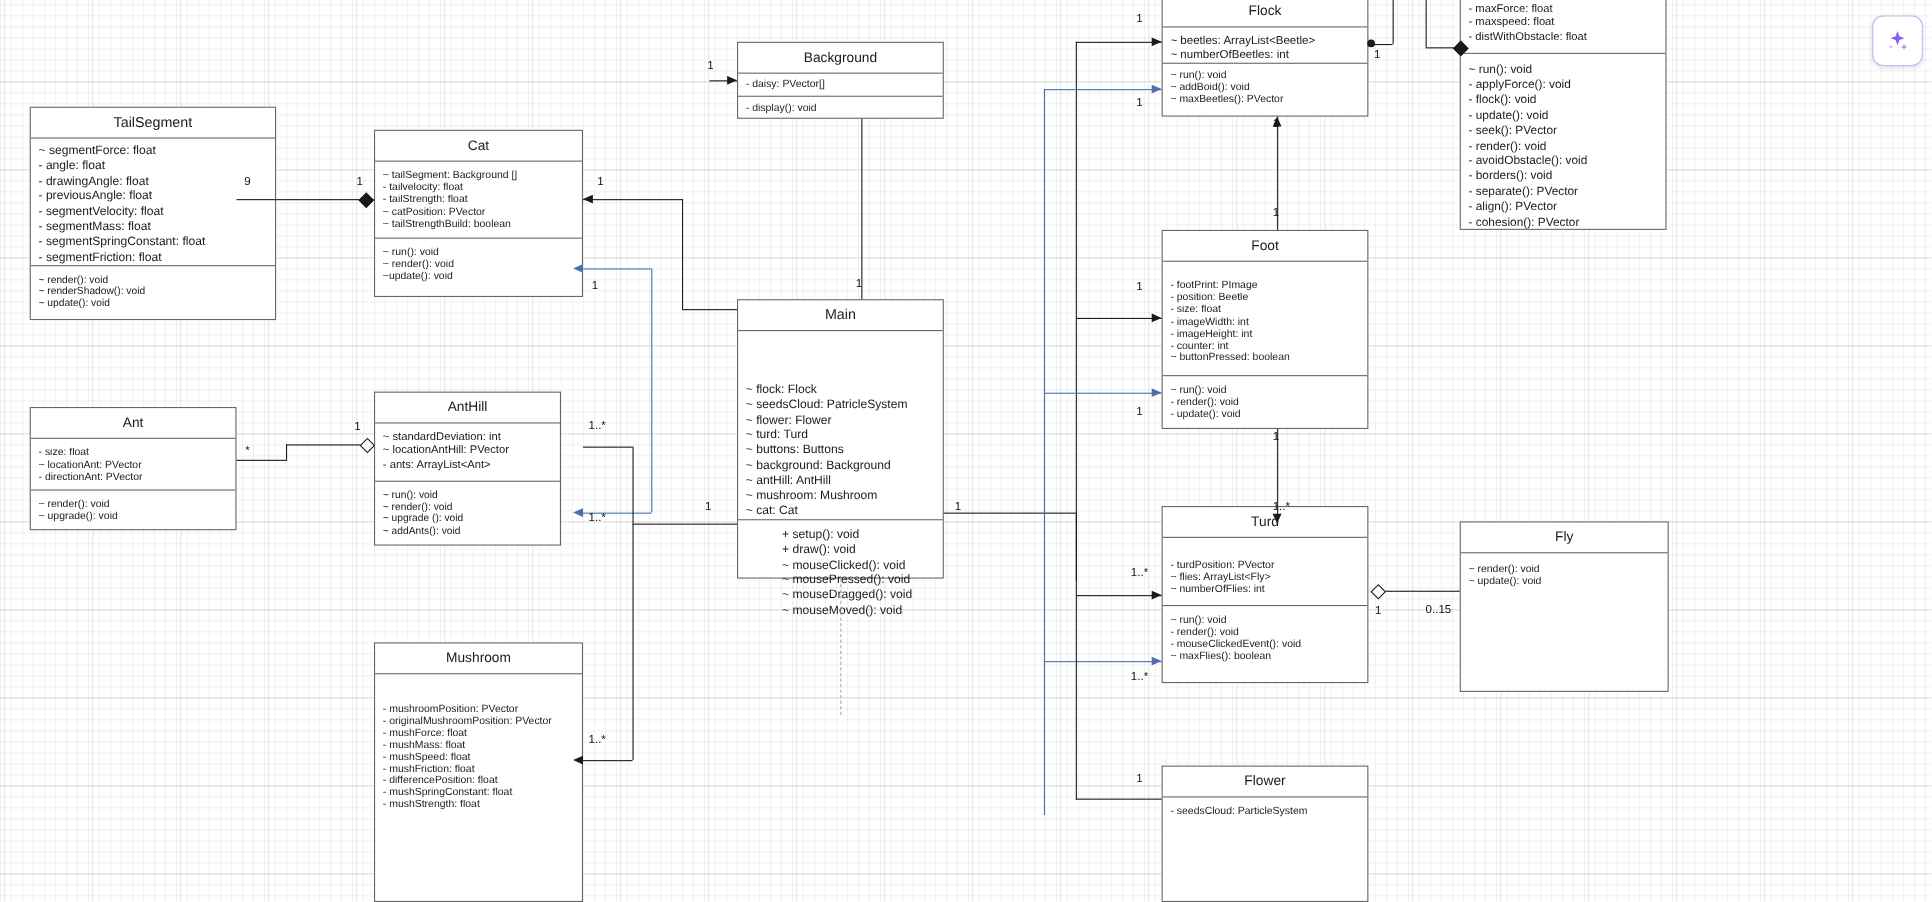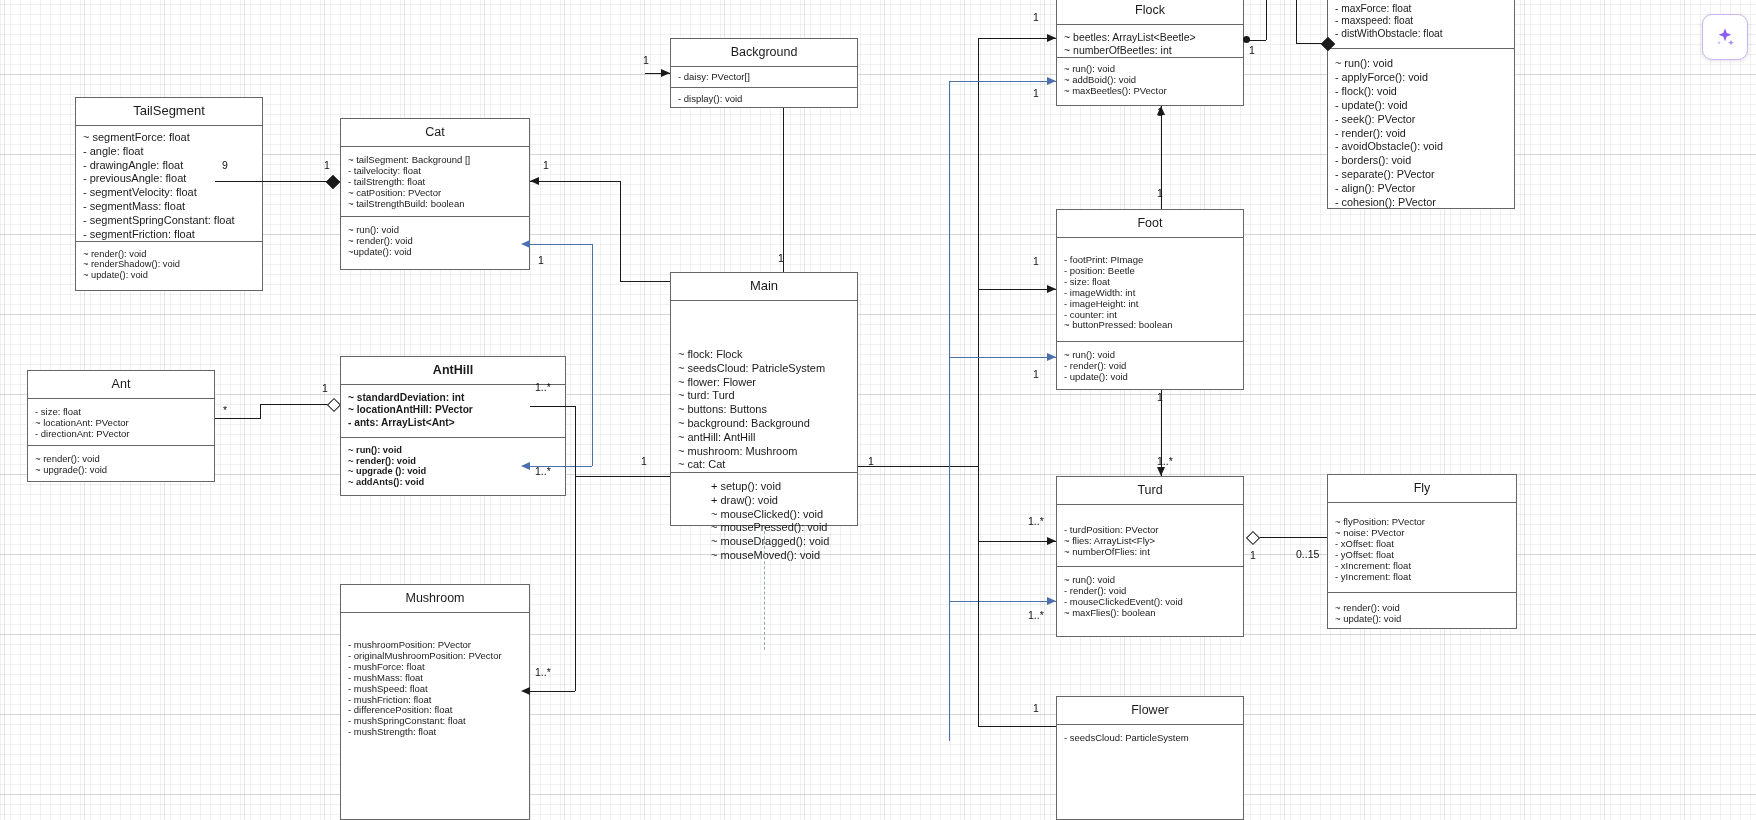--- a/index.html
+++ b/index.html
@@ -102,21 +102,21 @@
     border:1.5px solid #c9b6f2;border-radius:10px;background:#ffffff;
     display:flex;align-items:center;justify-content:center;
     box-shadow:0 1px 4px rgba(0,0,0,0.12);
   }
 </style>
 </head>
 <body>
 
 <div id="canvas">
 
-  <div class="uml big" style="left:27px;top:97px;width:188px;height:194px;margin-left:48px;">
+  <div class="uml big" style="left:27px;top:97px;width:224px;height:194px;">
     <div class="title">TailSegment</div>
     <div class="compartment attrs" style="height:116px;">
       <div class="row">~ segmentForce: float</div>
       <div class="row">- angle: float</div>
       <div class="row">- drawingAngle: float</div>
       <div class="row">- previousAngle: float</div>
       <div class="row">- segmentVelocity: float</div>
       <div class="row">- segmentMass: float</div>
       <div class="row">- segmentSpringConstant: float</div>
       <div class="row">- segmentFriction: float</div>
@@ -160,21 +160,21 @@
       <div class="row">- size: float</div>
       <div class="row">~ locationAnt: PVector</div>
       <div class="row">- directionAnt: PVector</div>
     </div>
     <div class="compartment" style="padding-top:8px;">
       <div class="row">~ render(): void</div>
       <div class="row">~ upgrade(): void</div>
     </div>
   </div>
 
-  <div class="uml mid" style="left:340px;top:356px;width:226px;height:140px;font-weight:bold;">
+  <div class="uml mid" style="left:340px;top:356px;width:170px;height:140px;">
     <div class="title">AntHill</div>
     <div class="compartment attrs" style="height:53px;padding-top:7px;">
       <div class="row">~ standardDeviation: int</div>
       <div class="row">~ locationAntHill: PVector</div>
       <div class="row">- ants: ArrayList&lt;Ant&gt;</div>
     </div>
     <div class="compartment" style="padding-top:7px;">
       <div class="row" style="font-size:9.3px;line-height:10.6px;">~ run(): void</div>
       <div class="row" style="font-size:9.3px;line-height:10.6px;">~ render(): void</div>
       <div class="row" style="font-size:9.3px;line-height:10.6px;">~ upgrade (): void</div>
@@ -266,45 +266,37 @@
       <div class="row">- counter: int</div>
       <div class="row">~ buttonPressed: boolean</div>
     </div>
     <div class="compartment" style="padding-top:8px;">
       <div class="row">~ run(): void</div>
       <div class="row">- render(): void</div>
       <div class="row">- update(): void</div>
     </div>
   </div>
 
-  <div class="uml" style="left:1056px;top:476px;width:188px;height:161px;">
+  <div class="uml" style="left:1056px;top:460px;width:188px;height:161px;">
     <div class="title">Turd</div>
     <div class="compartment attrs" style="height:62px;padding-top:20px;">
       <div class="row">- turdPosition: PVector</div>
       <div class="row">~ flies: ArrayList&lt;Fly&gt;</div>
       <div class="row">~ numberOfFlies: int</div>
     </div>
     <div class="compartment" style="padding-top:8px;">
       <div class="row">~ run(): void</div>
       <div class="row">- render(): void</div>
       <div class="row">- mouseClickedEvent(): void</div>
       <div class="row">~ maxFlies(): boolean</div>
     </div>
   </div>
 
   <div class="uml" style="left:1327px;top:474px;width:190px;height:155px;">
     <div class="title">Fly</div>
-    <div class="compartment attrs" style="height:90px;padding-top:14px;">
-      <div class="row">~ flyPosition: PVector</div>
-      <div class="row">~ noise: PVector</div>
-      <div class="row">- xOffset: float</div>
-      <div class="row">- yOffset: float</div>
-      <div class="row">- xIncrement: float</div>
-      <div class="row">- yIncrement: float</div>
-    </div>
     <div class="compartment" style="padding-top:10px;">
       <div class="row">~ render(): void</div>
       <div class="row">~ update(): void</div>
     </div>
   </div>
 
   <div class="uml" style="left:1056px;top:696px;width:188px;height:124px;">
     <div class="title">Flower</div>
     <div class="compartment" style="padding-top:8px;">
       <div class="row">- seedsCloud: ParticleSystem</div>

